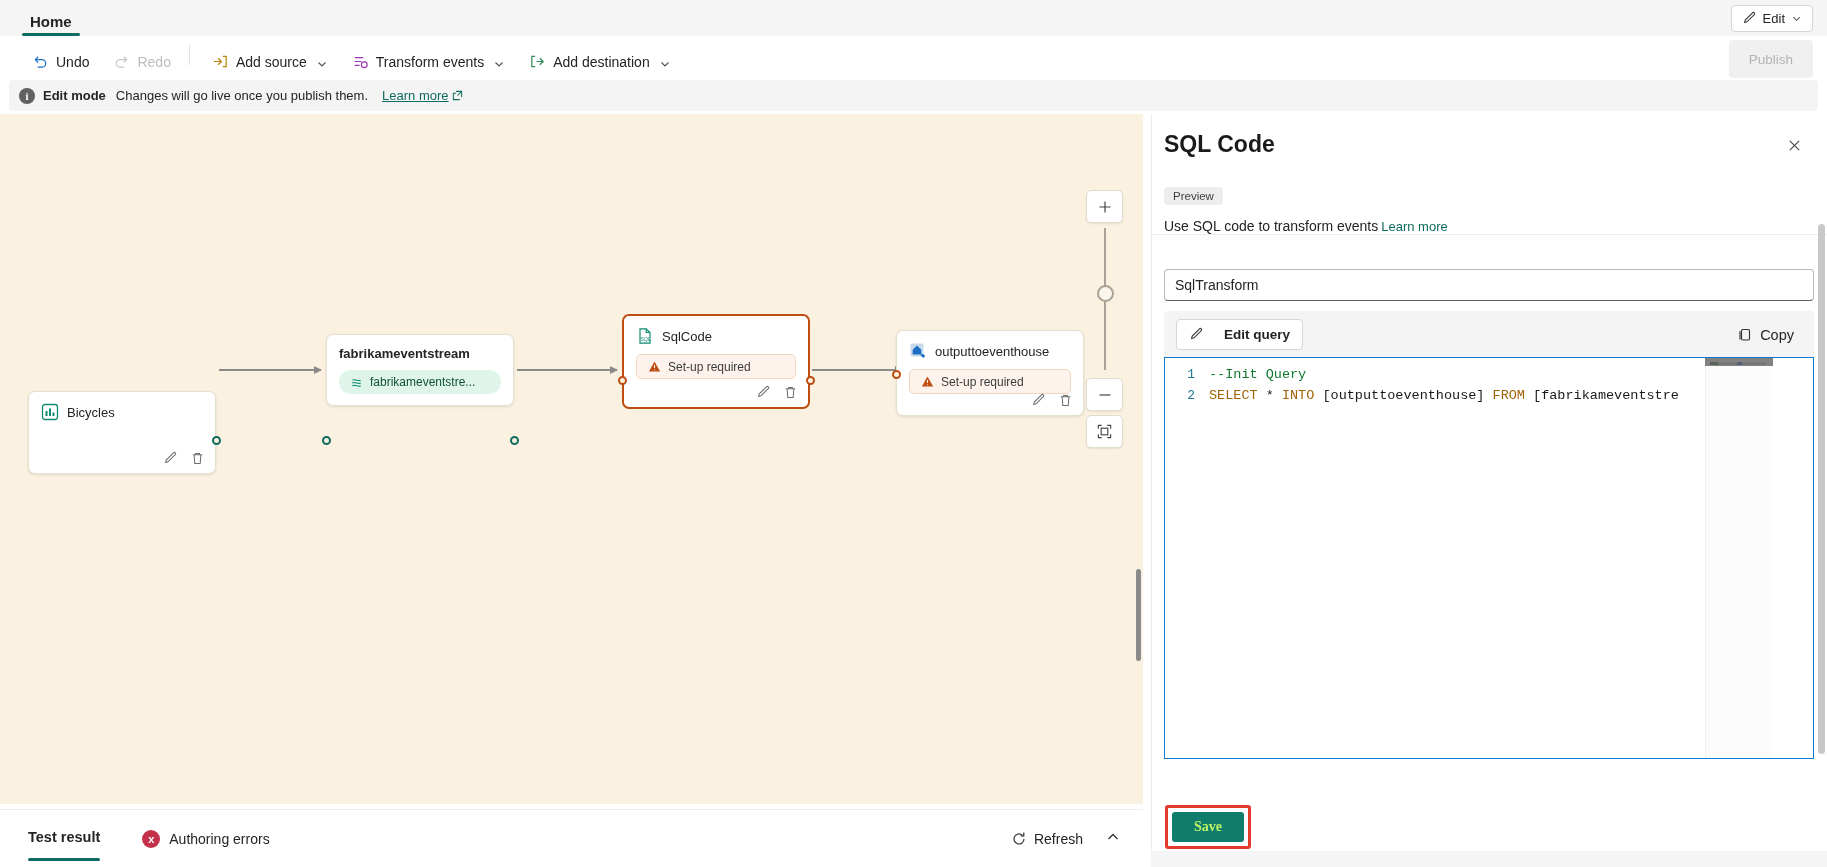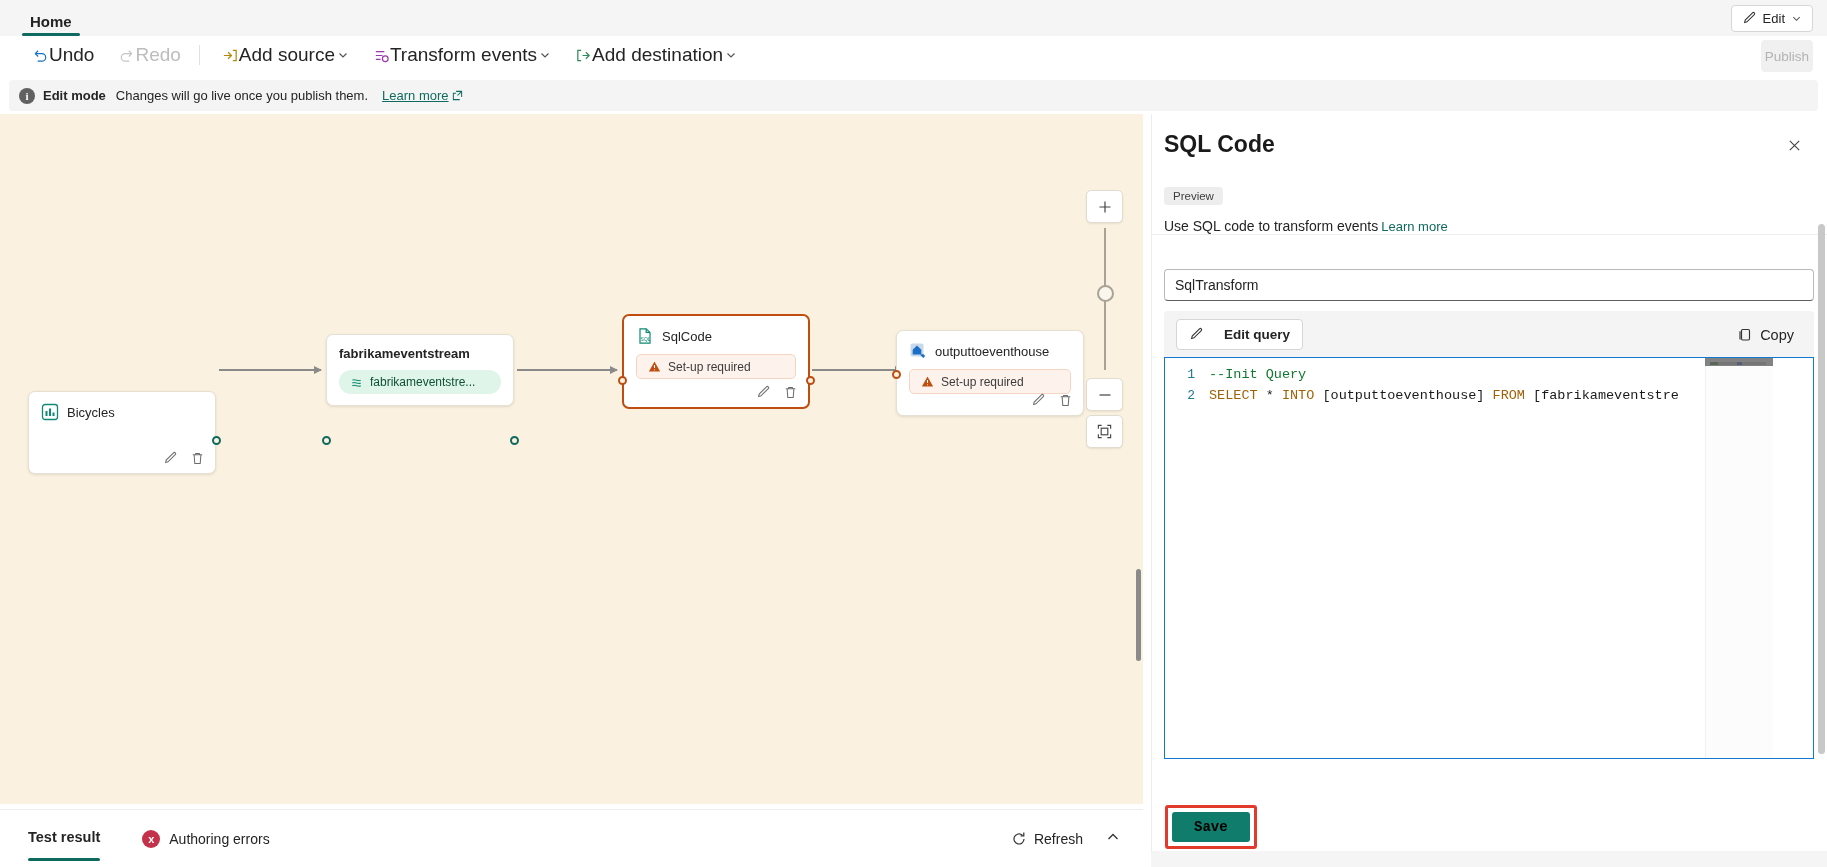--- a/index.html
+++ b/index.html
@@ -37,32 +37,32 @@
   }
   .edit-chip .lbl { font-size: 13px; }
 
   
   .cmdbar {
     position: absolute; left: 0; top: 36px; width: 1827px; height: 38px;
     background: #ffffff;
     display: flex; align-items: center;
   }
   .cmd {
-    display: flex; align-items: center; 
+    display: flex; align-items: flex-end; gap: 7px;
     height: 30px; padding: 0 10px; margin-left: 4px;
-    border-radius: 4px; font-size: 19px; color: #242424; cursor: pointer;
+    border-radius: 4px; font-size: 14px; color: #242424; cursor: pointer;
     white-space: nowrap;
   }
   .cmd.disabled { color: #bdbdbd; cursor: default; }
   .cmd:first-child { margin-left: 22px; }
   .cmd .chev { font-size: 10px; color: #555; margin-left: 2px; }
   .vsep { width: 1px; height: 20px; background: #e0e0e0; margin: 0 8px; }
   .publish-btn {
     position: absolute; right: 14px; top: 4px;
-    height: 32px; padding: 0 4px; display: flex; align-items: center;
+    height: 38px; padding: 0 20px; display: flex; align-items: center;
     background: #f0f0f0; color: #b3b3b3; border-radius: 4px;
     font-size: 13.5px; cursor: default;
   }
 
   
   .infobar {
     position: absolute; left: 9px; top: 80px; width: 1809px; height: 31px;
     background: #f4f4f4; border-radius: 4px;
     display: flex; align-items: center; padding-left: 10px; gap: 8px;
     font-size: 13px;
@@ -276,23 +276,23 @@
     background: #c8c8c8; border-radius: 4px;
   }
 
   
   .save-wrap {
     position: absolute; left: 1165px; top: 805px;
     padding: 4px; border: 3px solid #e23b2e; border-radius: 3px;
   }
   .save-btn {
     height: 30px; padding: 0 22px; display: flex; align-items: center;
-    background: #107c6b; color: #000000; border: none; border-radius: 3px;
+    background: #107c6b; color: #bef264; border: none; border-radius: 3px;
     font-size: 14px; font-weight: 700; cursor: pointer;
-    font-family: Liberation Mono, monospace;
+    font-family: Liberation Serif, serif;
   }
   .panel-footer {
     position: absolute; left: 1151px; top: 851px; width: 676px; height: 16px;
     background: #f5f5f5;
   }
 </style>
 </head>
 <body>
 
 <div id="app">

